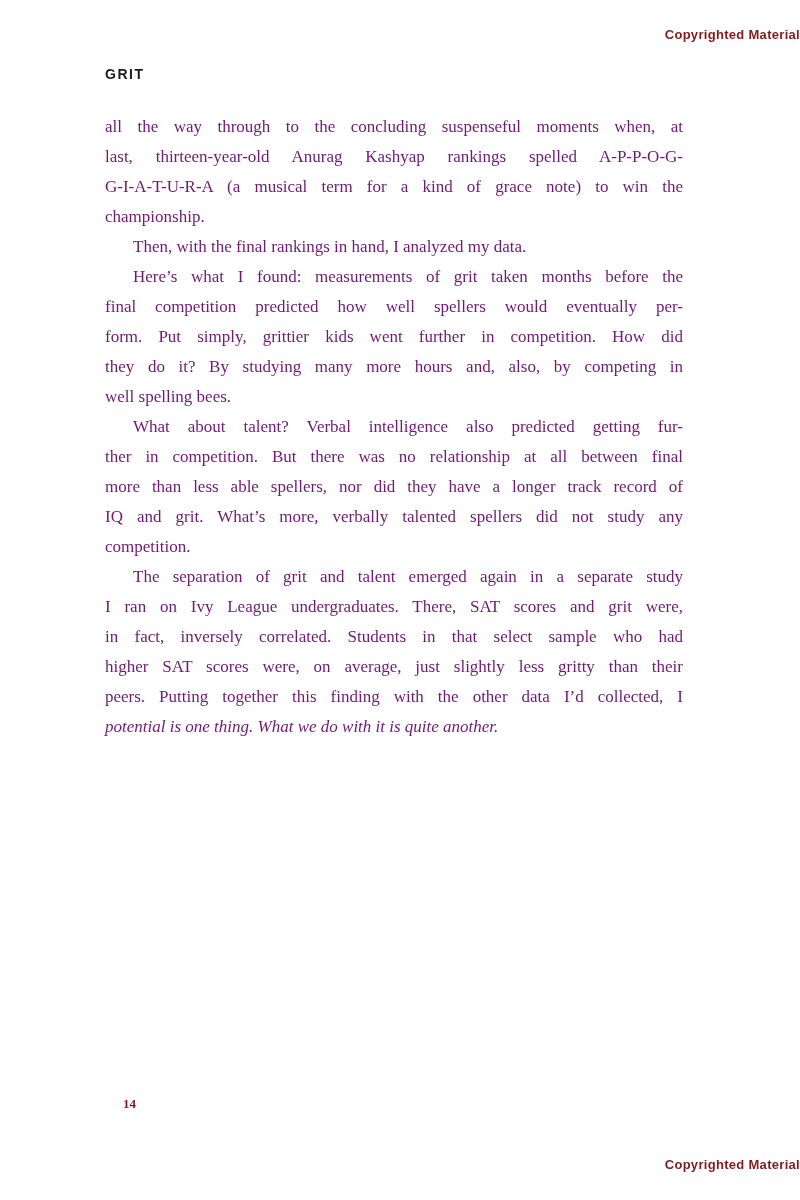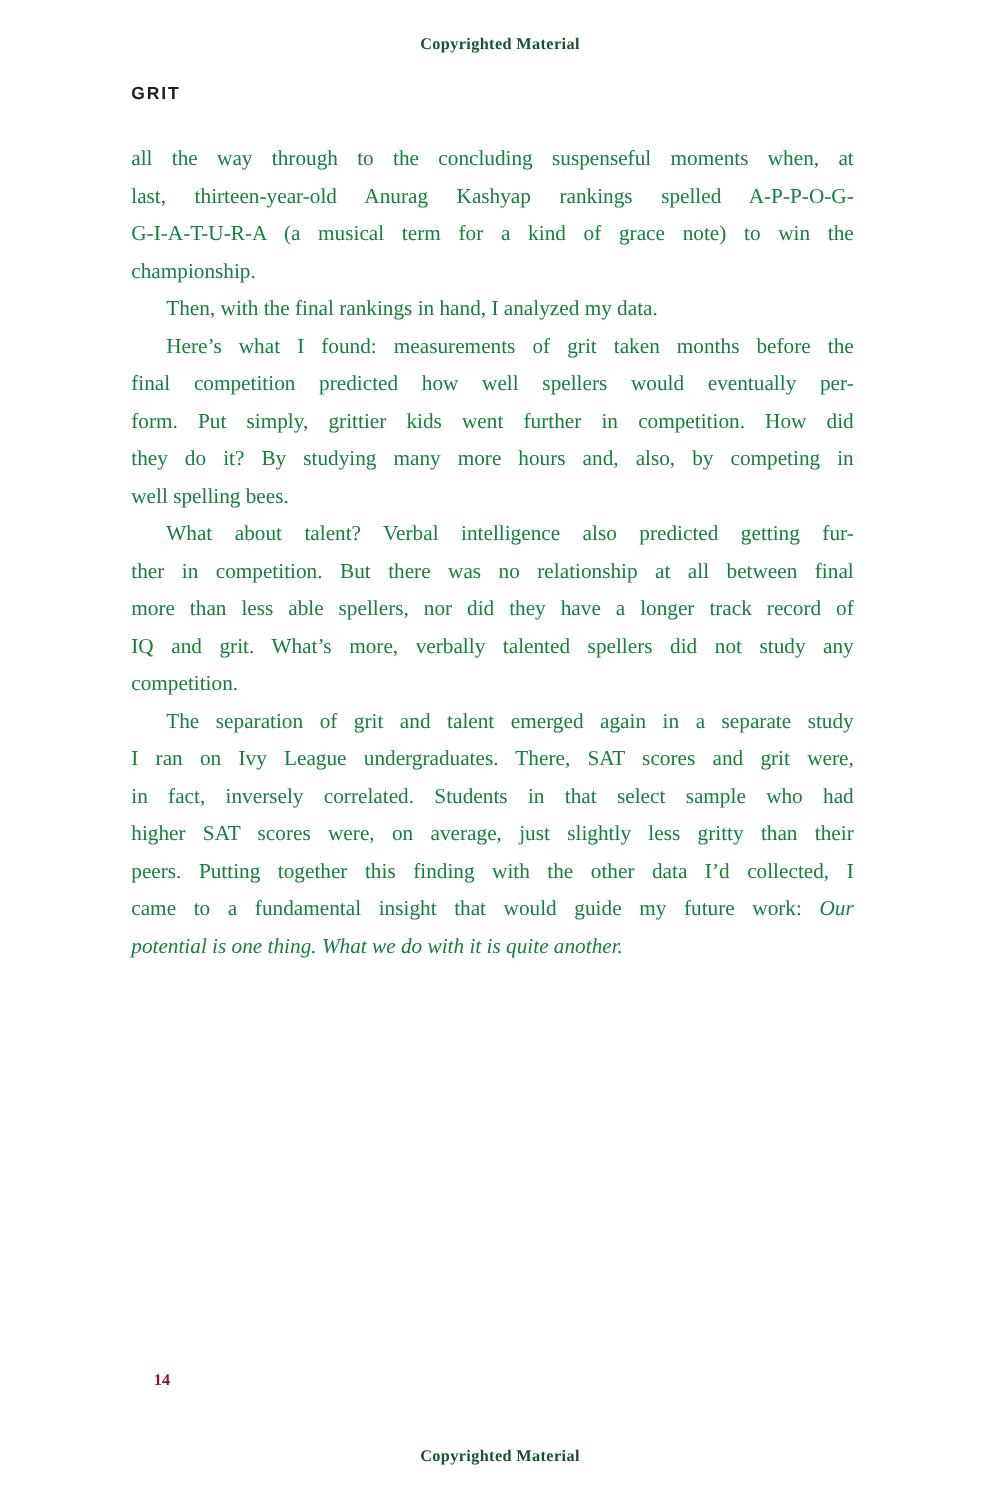--- a/index.html
+++ b/index.html
@@ -12,25 +12,25 @@
     width: 800px;
     height: 1200px;
     background: #ffffff;
     overflow: hidden;
     font-family: "Liberation Serif", "DejaVu Serif", serif;
   }
   .copyright {
     position: absolute;
     left: 0;
     width: 100%;
-    text-align: center;
-    font-family: Liberation Serif, serif;
+    text-align: right;
+    font-family: Liberation Sans, sans-serif;
     font-weight: bold;
     font-size: 13px;
-    color: #14532d;
+    color: #7f1d1d;
     letter-spacing: 0.3px;
   }
   .copyright.top { top: 27px; }
   .copyright.bottom { top: 1157px; }
   .running-head {
     position: absolute;
     left: 105px;
     top: 66px;
     font-family: "Liberation Sans", "DejaVu Sans", sans-serif;
     font-weight: bold;
@@ -38,21 +38,21 @@
     letter-spacing: 1.5px;
     color: #1c1c1c;
   }
   .body-text {
     position: absolute;
     left: 105px;
     top: 112px;
     width: 578px;
     font-size: 17px;
     line-height: 30px;
-    color: #15803d;
+    color: #701a75;
   }
   .line {
     text-align: justify;
     text-align-last: justify;
     white-space: normal;
   }
   .line.last {
     text-align-last: left;
   }
   .line.indent {
@@ -93,20 +93,19 @@
       <div class="line indent"><span>What about talent? Verbal intelligence also predicted getting fur-</span></div>
       <div class="line"><span>ther in competition. But there was no relationship at all between final</span></div>
       <div class="line"><span>more than less able spellers, nor did they have a longer track record of</span></div>
       <div class="line"><span>IQ and grit. What’s more, verbally talented spellers did not study any</span></div>
       <div class="line last"><span>competition.</span></div>
       <div class="line indent"><span>The separation of grit and talent emerged again in a separate study</span></div>
       <div class="line"><span>I ran on Ivy League undergraduates. There, SAT scores and grit were,</span></div>
       <div class="line"><span>in fact, inversely correlated. Students in that select sample who had</span></div>
       <div class="line"><span>higher SAT scores were, on average, just slightly less gritty than their</span></div>
       <div class="line"><span>peers. Putting together this finding with the other data I’d collected, I</span></div>
-      <div class="line"><span>came to a fundamental insight that would guide my future work: </span><i>Our</i></div>
       <div class="line last"><i>potential is one thing. What we do with it is quite another.</i></div>
     </div>
 
   <div class="page-number">14</div>
 
   <div class="copyright bottom">Copyrighted Material</div>
 </div>
 
 </body></html>

